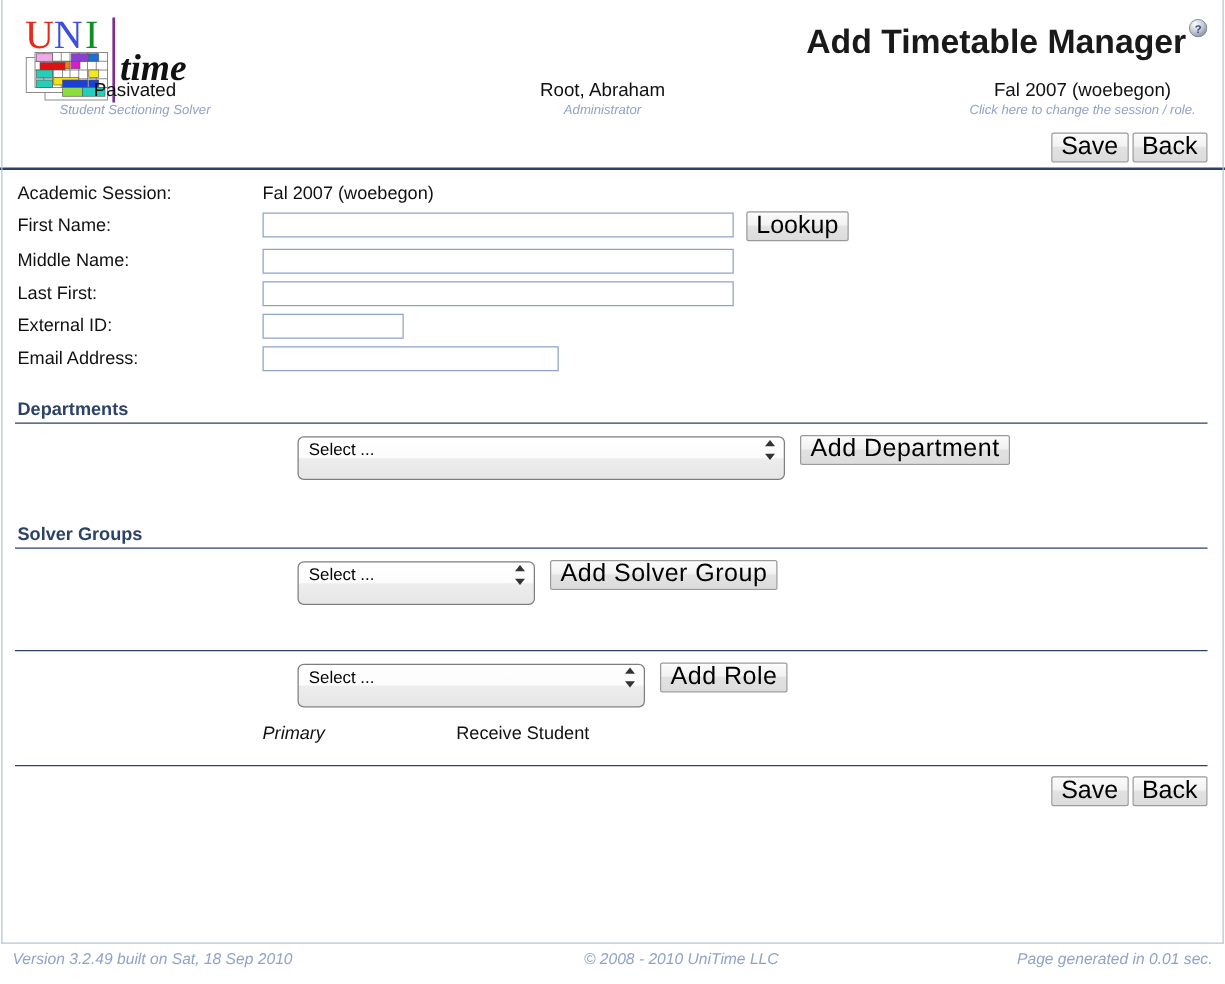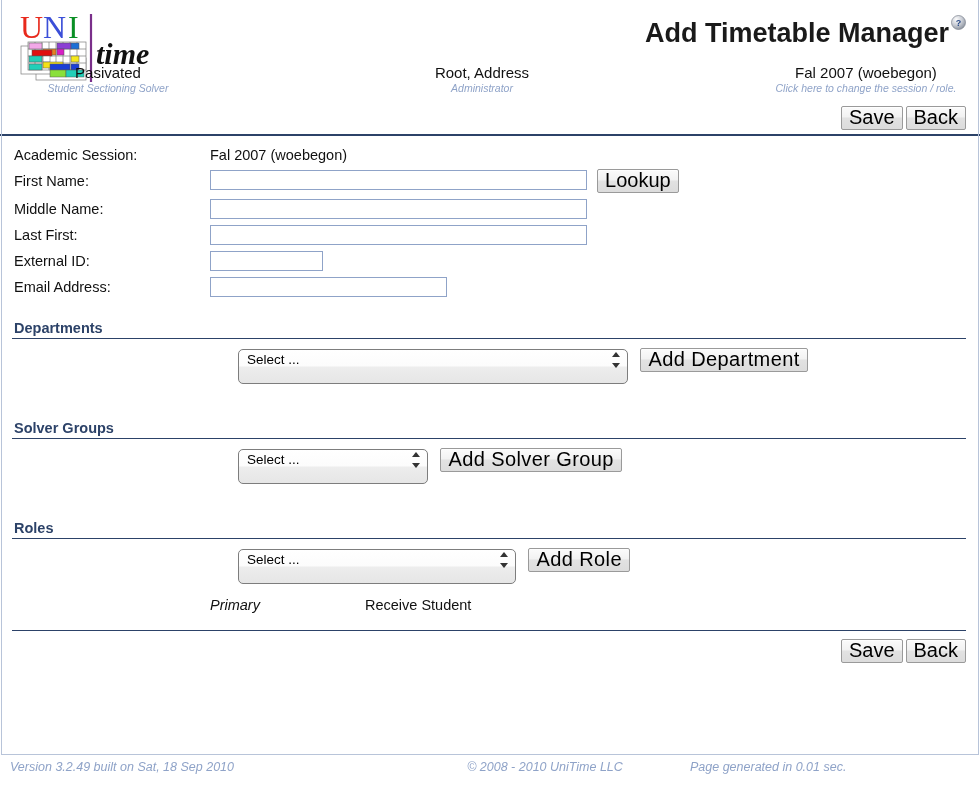--- a/index.html
+++ b/index.html
@@ -283,21 +283,21 @@
     box-sizing: border-box;
   }
   .footer div {
     font-size: 12.5px;
     font-style: italic;
     color: #8fa3c8;
     white-space: nowrap;
   }
   .f-left   { flex: 0 0 390px; text-align: left; }
   .f-center { flex: 1 1 auto;  text-align: center; }
-  .f-right  { flex: 0 0 280px; }
+  .f-right  { flex: 0 0 280px; text-align: right; }
 </style>
 </head>
 <body>
 
 <div class="page">
 
   <div class="frame-left"></div>
   <div class="frame-right"></div>
 
   <div class="header">
@@ -352,21 +352,21 @@
               <text x="7.5" y="11" text-anchor="middle" font-family="Liberation Sans, sans-serif" font-size="9" font-weight="bold" fill="#2a4a86">?</text>
             </svg></span></div>
     </div>
 
     <div class="info-row">
       <div class="info-col c1">
         <div class="info-main">Pasivated</div>
         <div class="info-sub">Student Sectioning Solver</div>
       </div>
       <div class="info-col c2">
-        <div class="info-main">Root, Address</div>
+        <div class="info-main">Root, Abraham</div>
         <div class="info-sub">Administrator</div>
       </div>
       <div class="info-col c3">
         <div class="info-main">Fal 2007 (woebegon)</div>
         <div class="info-sub">Click here to change the session / role.</div>
       </div>
     </div>
   </div>
 
   <div class="btn-bar top">
@@ -432,21 +432,20 @@
           <span class="sel-arrows">
               <span class="up"></span>
               <span class="dn"></span>
             </span>
         </span>
         <button class="btn add-btn">Add Solver Group</button>
       </div>
     </div>
 
     <div class="section">
-      <div class="section-head">Roles</div>
       <div class="section-rule"></div>
       <div class="section-body">
         <span class="select-wrap">
           <span class="sel w-role">Select ...</span>
           <span class="sel-arrows">
               <span class="up"></span>
               <span class="dn"></span>
             </span>
         </span>
         <button class="btn add-btn">Add Role</button>

